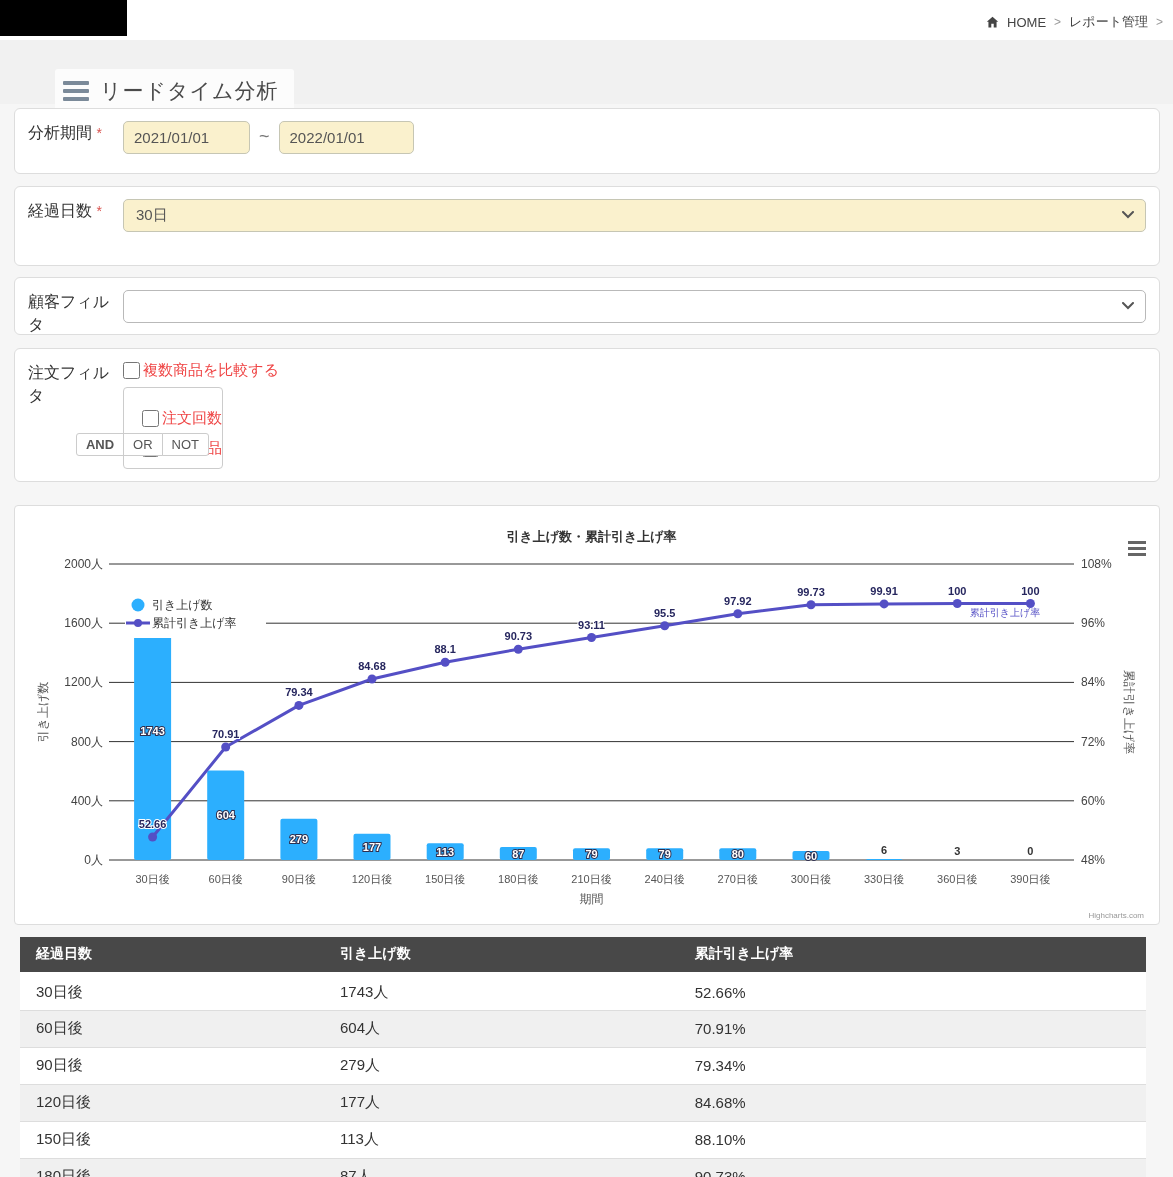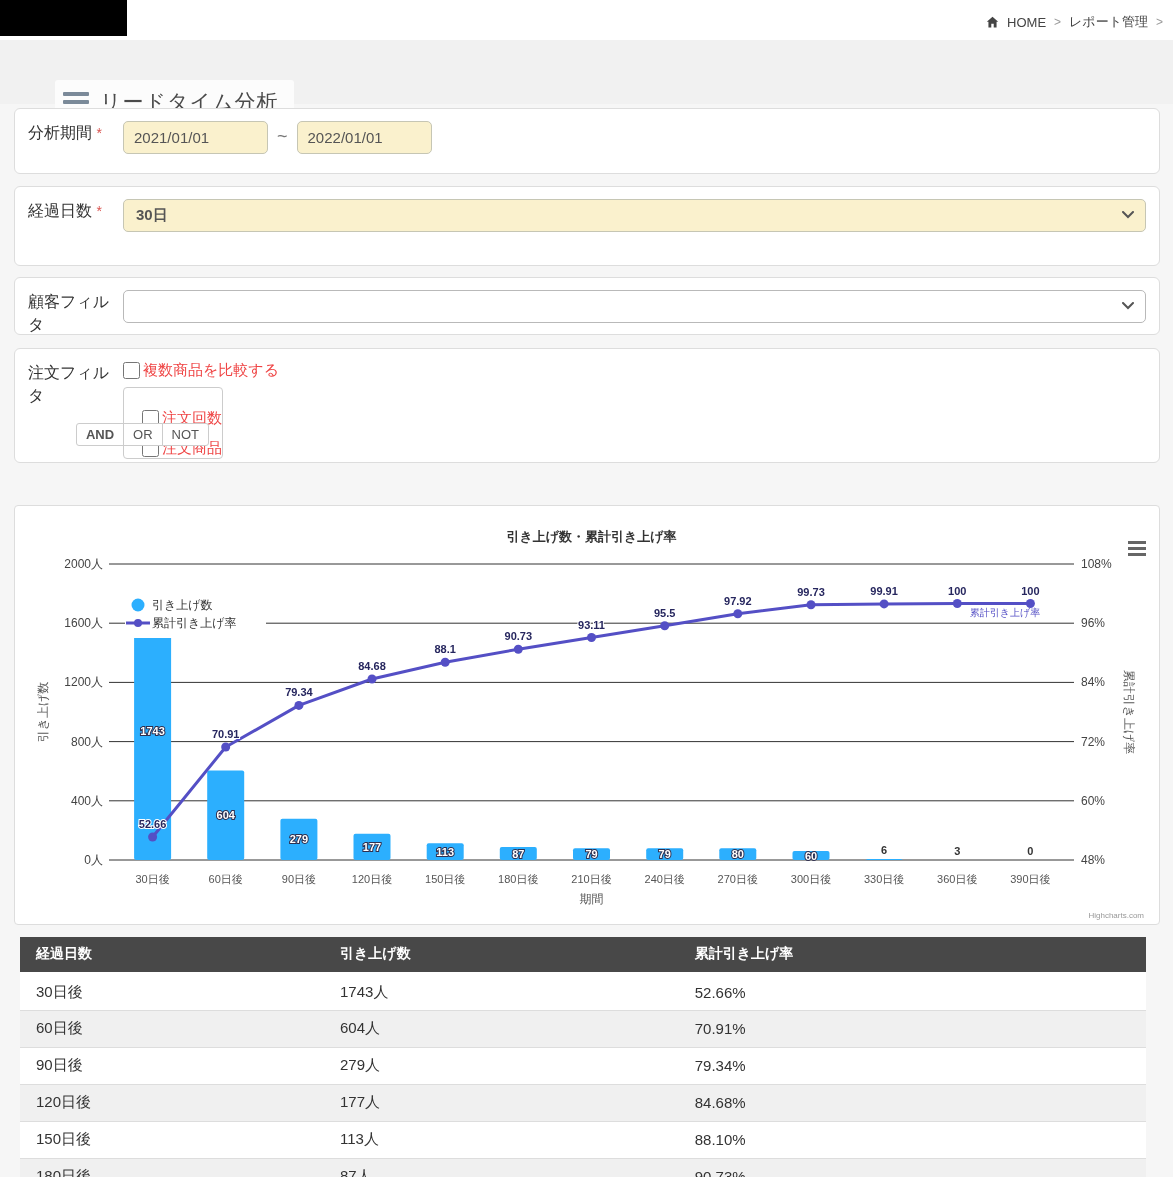--- a/index.html
+++ b/index.html
@@ -14,48 +14,48 @@
   .header-bar { position:absolute; top:0; left:0; width:1173px; height:40px; background:#fff; }
   .logo-block { position:absolute; top:0; left:0; width:127px; height:36px; background:#000; }
   .breadcrumb { position:absolute; top:13px; right:10px; display:flex; align-items:center; gap:8px;
                 font-size:13px; color:#444; white-space:nowrap; }
   .breadcrumb .sep { color:#9a9a9a; font-size:12px; }
   .breadcrumb .crumb { cursor:pointer; }
   .home-ic { width:13px; height:13px; display:inline-block; vertical-align:-1px; }
 
   
   .title-band { position:absolute; top:40px; left:0; width:1173px; height:64px; background:#f1f1f1; }
-  .title-box { position:absolute; left:55px; top:40px; height:43px; background:#fcfcfc; border-radius:3px;
+  .title-box { position:absolute; left:55px; top:29px; height:43px; background:#fcfcfc; border-radius:3px;
                display:flex; align-items:center; padding:0 16px 0 8px; }
   .burger { width:26px; display:flex; flex-direction:column; gap:4px; margin-right:11px; }
   .burger i { display:block; height:4px; background:#7b8a99; border-radius:1px; }
   .page-title { font-size:21px; font-weight:normal; color:#4a4a4a; letter-spacing:1px; }
   .btn { position:absolute; top:69px; height:29px; background:#337ab7; border:1px solid #2e6da4;
          border-radius:4px; color:#fff; font-size:13px; cursor:pointer; padding:0 12px; }
   #btn-refresh  { left:963px;  width:96px; }
   #btn-download { left:1062px; width:95px; }
 
   
   .row-panel { position:absolute; left:14px; width:1146px; background:#fff; border:1px solid #ddd;
                border-radius:6px; display:flex; padding:12px 13px; }
   .row-label { flex:0 0 95px; width:95px; font-size:16px; color:#333; line-height:1.45; }
   .req { color:#d9534f; font-size:14px; }
   .row-content { flex:1; display:flex; align-items:flex-start; }
   #row-period   { top:108px; height:66px; }
   #row-interval { top:186px; height:80px; }
   #row-customer { top:277px; height:58px;justify-content:space-between; }
-  #row-order    { top:348px; height:115px; }
-
-  .date-input { width:145px; height:33px; background:#faf1cd; border:1px solid #c6c6b4; border-radius:5px;
+  #row-order    { top:348px; height:134px; }
+
+  .date-input { width:127px; height:33px; background:#faf1cd; border:1px solid #c6c6b4; border-radius:5px;
                 font-size:15px; color:#555; padding:0 10px; font-family:"Liberation Sans",sans-serif; }
   .tilde { margin:5px 9px 0; font-size:18px; color:#777; }
 
   .selectbox { position:relative; flex:1; height:33px; border:1px solid #b9b9b9; border-radius:5px;
                background:#fff; display:flex; align-items:center; padding:0 32px 0 12px;
-               font-size:15px; color:#555; cursor:pointer;font-weight:bold; }
+               font-size:15px; color:#555; cursor:pointer; }
   .selectbox.yellow { background:#faf1cd; border-color:#c6c6b4; }
   .chev { position:absolute; right:11px; top:11px; width:12px; height:8px; }
 
   .order-col { flex:1; display:flex; flex-direction:column; }
   .cb-row { display:flex; align-items:center; }
   .cb-row input { width:17px; height:17px; margin:0 3px 0 0; }
   .cb-row label { font-size:15px; color:#ef4444; }
   .inner-panel { position:relative; margin-top:7px; height:85px; border:1px solid #ccc; border-radius:4px;
                  padding:21px 0 0 18px; }
   .inner-panel .cb-group { display:flex; gap:11px;flex-direction:column; }

